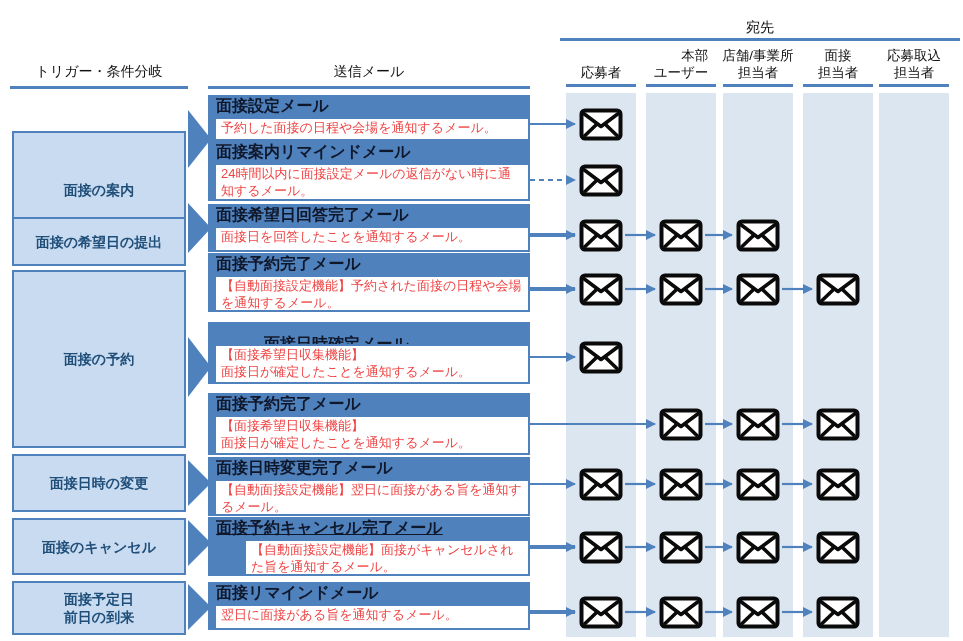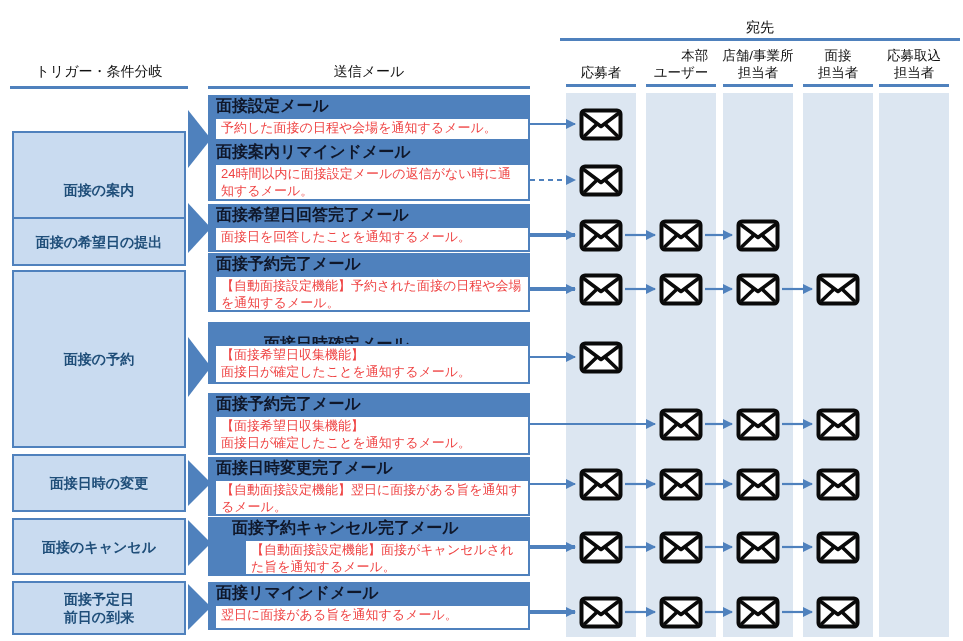--- a/index.html
+++ b/index.html
@@ -111,21 +111,21 @@
       <div class="abs email-card" style="left: 208px; top: 393px; width: 322px; height: 62px; background: rgb(79, 129, 189);">
         <div class="title" style="left: 0px; top: 0px; width: 100%; position: relative;">面接予約完了メール</div>
         <div class="body" style="position: relative; height: 40px; border-color: rgb(79, 129, 189);">【面接希望日収集機能】
 面接日が確定したことを通知するメール。</div>
       </div>
       <div class="abs email-card" style="left: 208px; top: 457px; width: 322px; height: 59px; background: rgb(79, 129, 189);">
         <div class="title" style="left: 0px; top: 0px; width: 100%; position: relative;">面接日時変更完了メール</div>
         <div class="body" style="position: relative; height: 37px; border-color: rgb(79, 129, 189);">【自動面接設定機能】翌日に面接がある旨を通知するメール。</div>
       </div>
       <div class="abs email-card" style="left: 208px; top: 517px; width: 322px; height: 59px; background: rgb(79, 129, 189);">
-        <div class="title" style="left: 16px; top: 0px; width: 100%; position: relative;">面接予約キャンセル完了メール</div>
+        <div class="title" style="left: 0px; top: 0px; width: 100%; position: relative; text-decoration: underline;">面接予約キャンセル完了メール</div>
         <div class="body" style="position: relative; height: 37px; border-color: rgb(79, 129, 189); margin-left: 36px;">【自動面接設定機能】面接がキャンセルされた旨を通知するメール。</div>
       </div>
       <div class="abs email-card" style="left: 208px; top: 582px; width: 322px; height: 48px; background: rgb(79, 129, 189);">
         <div class="title" style="left: 0px; top: 0px; width: 100%; position: relative;">面接リマインドメール</div>
         <div class="body" style="position: relative; height: 26px; border-color: rgb(79, 129, 189);">翌日に面接がある旨を通知するメール。</div>
       </div>
     </div>
   <svg class="overlay" id="arrow-layer" width="963" height="641">
     <defs>
       <marker id="ah" markerUnits="userSpaceOnUse" markerWidth="13" markerHeight="12" refX="9" refY="5" orient="auto">

